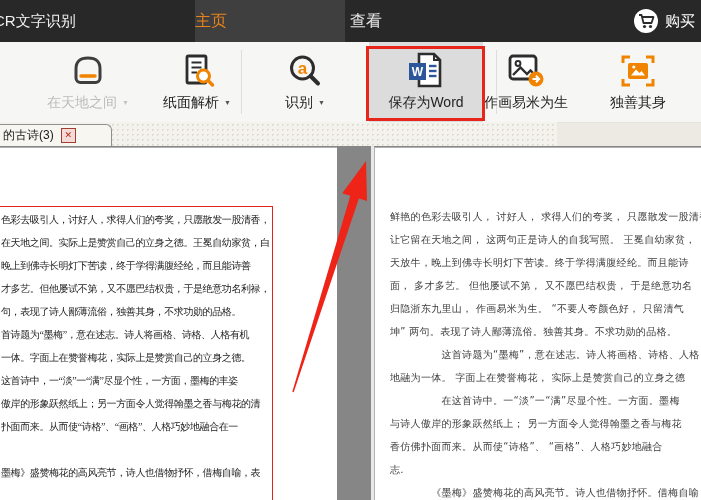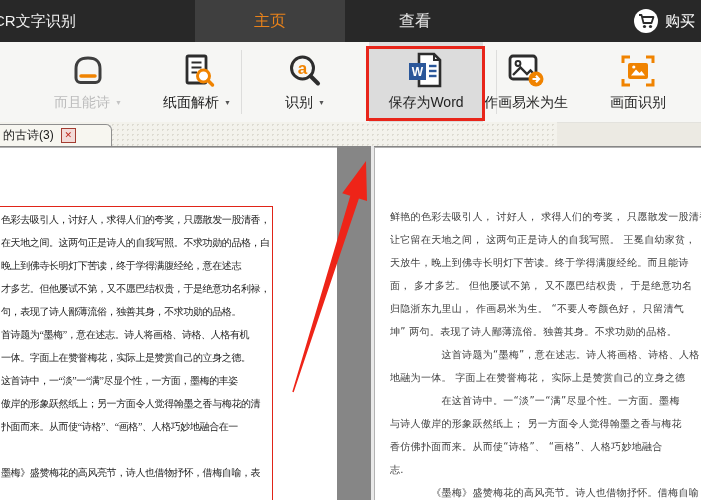--- a/index.html
+++ b/index.html
@@ -4,21 +4,21 @@
 <style>
   html,body{margin:0;padding:0;}
   body{
     width:701px;height:500px;position:relative;overflow:hidden;
     font-family:"Liberation Sans","DejaVu Sans",sans-serif;
     background:#eceae3;
   }
   
   .titlebar{position:absolute;left:0;top:0;width:701px;height:42px;background:#282828;}
   .app-title{position:absolute;left:-6px;top:0;height:42px;line-height:42px;color:#f2f2f2;font-size:15px;white-space:nowrap;}
-  .tb-tab{position:absolute;top:0;height:42px;line-height:42px;text-align:center;font-size:16px;cursor:default;}
+  .tb-tab{position:absolute;top:0;height:42px;line-height:42px;text-align:left;font-size:16px;cursor:default;}
   .tb-tab.home{left:195px;width:150px;background:#3f3f3f;color:#e8821a;}
   .tb-tab.view{left:350px;width:130px;color:#e3e3e3;}
   .buy{position:absolute;right:6px;top:0;height:42px;display:flex;align-items:center;gap:6px;color:#ffffff;font-size:15px;}
   
   .toolbar{position:absolute;left:0;top:42px;width:701px;height:80px;background:#f6f6f4;border-bottom:1px solid #e3e2dd;}
   .tool{position:absolute;top:0;width:100px;height:80px;text-align:center;cursor:default;}
   .tool .ticon{position:absolute;left:0;top:10px;width:100%;height:38px;display:flex;align-items:center;justify-content:center;}
   .tool .tlabel{position:absolute;left:0;top:52px;width:100%;font-size:14px;color:#1f1f1f;white-space:nowrap;}
   .tool.disabled .tlabel{color:#bcbcbc;}
   .dd{font-size:7px;color:#555;margin-left:5px;vertical-align:2px;}
@@ -72,21 +72,21 @@
 
 <div class="toolbar">
 
   <div class="tool disabled" style="left:38px;">
     <div class="ticon">
       <svg width="36" height="32" viewBox="0 0 36 32">
         <path d="M6 14 C6 6 10 3 18 3 C26 3 30 6 30 14 L30 23 C30 25.5 28 27.5 25.5 27.5 L10.5 27.5 C8 27.5 6 25.5 6 23 Z" fill="none" stroke="#3e3e3e" stroke-width="3"></path>
         <line x1="11" y1="21" x2="25" y2="21" stroke="#f08300" stroke-width="3.5" stroke-linecap="round"></line>
       </svg>
     </div>
-    <div class="tlabel"><span>而且能诗</span><span class="dd">▼</span></div>
+    <div class="tlabel"><span>在天地之间</span><span class="dd">▼</span></div>
   </div>
 
   <div class="tool" style="left:147px;">
     <div class="ticon">
       <svg width="36" height="34" viewBox="0 0 36 34">
         <rect x="8" y="2" width="19" height="27" rx="1.5" fill="#ffffff" stroke="#2d2d2d" stroke-width="2.8"></rect>
         <line x1="12.5" y1="8.5" x2="22.5" y2="8.5" stroke="#2d2d2d" stroke-width="2"></line>
         <line x1="12.5" y1="13.5" x2="22.5" y2="13.5" stroke="#2d2d2d" stroke-width="2"></line>
         <line x1="12.5" y1="18.5" x2="18" y2="18.5" stroke="#2d2d2d" stroke-width="2"></line>
         <circle cx="24.5" cy="22" r="6" fill="#ffffff" stroke="#f08300" stroke-width="3"></circle>
@@ -146,39 +146,39 @@
       <svg width="36" height="34" viewBox="0 0 36 34">
         <path d="M3 9 L3 3 L10 3" fill="none" stroke="#f08300" stroke-width="3"></path>
         <path d="M26 3 L33 3 L33 9" fill="none" stroke="#f08300" stroke-width="3"></path>
         <path d="M33 25 L33 31 L26 31" fill="none" stroke="#f08300" stroke-width="3"></path>
         <path d="M10 31 L3 31 L3 25" fill="none" stroke="#f08300" stroke-width="3"></path>
         <rect x="8" y="9" width="20" height="16" rx="2" fill="#f08300"></rect>
         <path d="M11 21.5 L16 15.5 L19.5 19 L21.5 17 L25 21.5 Z" fill="#ffffff"></path>
         <circle cx="13.8" cy="13" r="1.6" fill="#ffffff"></circle>
       </svg>
     </div>
-    <div class="tlabel"><span>画面识别</span></div>
+    <div class="tlabel"><span>独善其身</span></div>
   </div>
 
 </div>
 
 <div class="tabstrip">
   <div class="doctab">
     <span>的古诗(3)</span>
     <span class="closeicon">✕</span>
   </div>
 </div>
 
 <div class="content">
 
   <div class="panel left-panel">
     <div class="redregion">
       <div class="docline">色彩去吸引人，讨好人，求得人们的夸奖，只愿散发一股清香，</div>
-      <div class="docline">在天地之间。这两句正是诗人的自我写照。不求功勋的品格，白</div>
-      <div class="docline">晚上到佛寺长明灯下苦读，终于学得满腹经纶，意在述志</div>
+      <div class="docline">在天地之间。实际上是赞赏自己的立身之德。王冕自幼家贫，白</div>
+      <div class="docline">晚上到佛寺长明灯下苦读，终于学得满腹经纶，而且能诗善</div>
       <div class="docline">才多艺。但他屡试不第，又不愿巴结权贵，于是绝意功名利禄，</div>
       <div class="docline">句，表现了诗人鄙薄流俗，独善其身，不求功勋的品格。</div>
       <div class="docline">首诗题为“墨梅”，意在述志。诗人将画格、诗格、人格有机</div>
       <div class="docline">一体。字面上在赞誉梅花，实际上是赞赏自己的立身之德。</div>
       <div class="docline">这首诗中，一“淡”一“满”尽显个性，一方面，墨梅的丰姿</div>
       <div class="docline">傲岸的形象跃然纸上；另一方面令人觉得翰墨之香与梅花的清</div>
       <div class="docline">扑面而来。从而使“诗格”、“画格”、人格巧妙地融合在一</div>
       <div class="docline"></div>
       <div class="docline">墨梅》盛赞梅花的高风亮节，诗人也借物抒怀，借梅自喻，表</div>
     </div>

